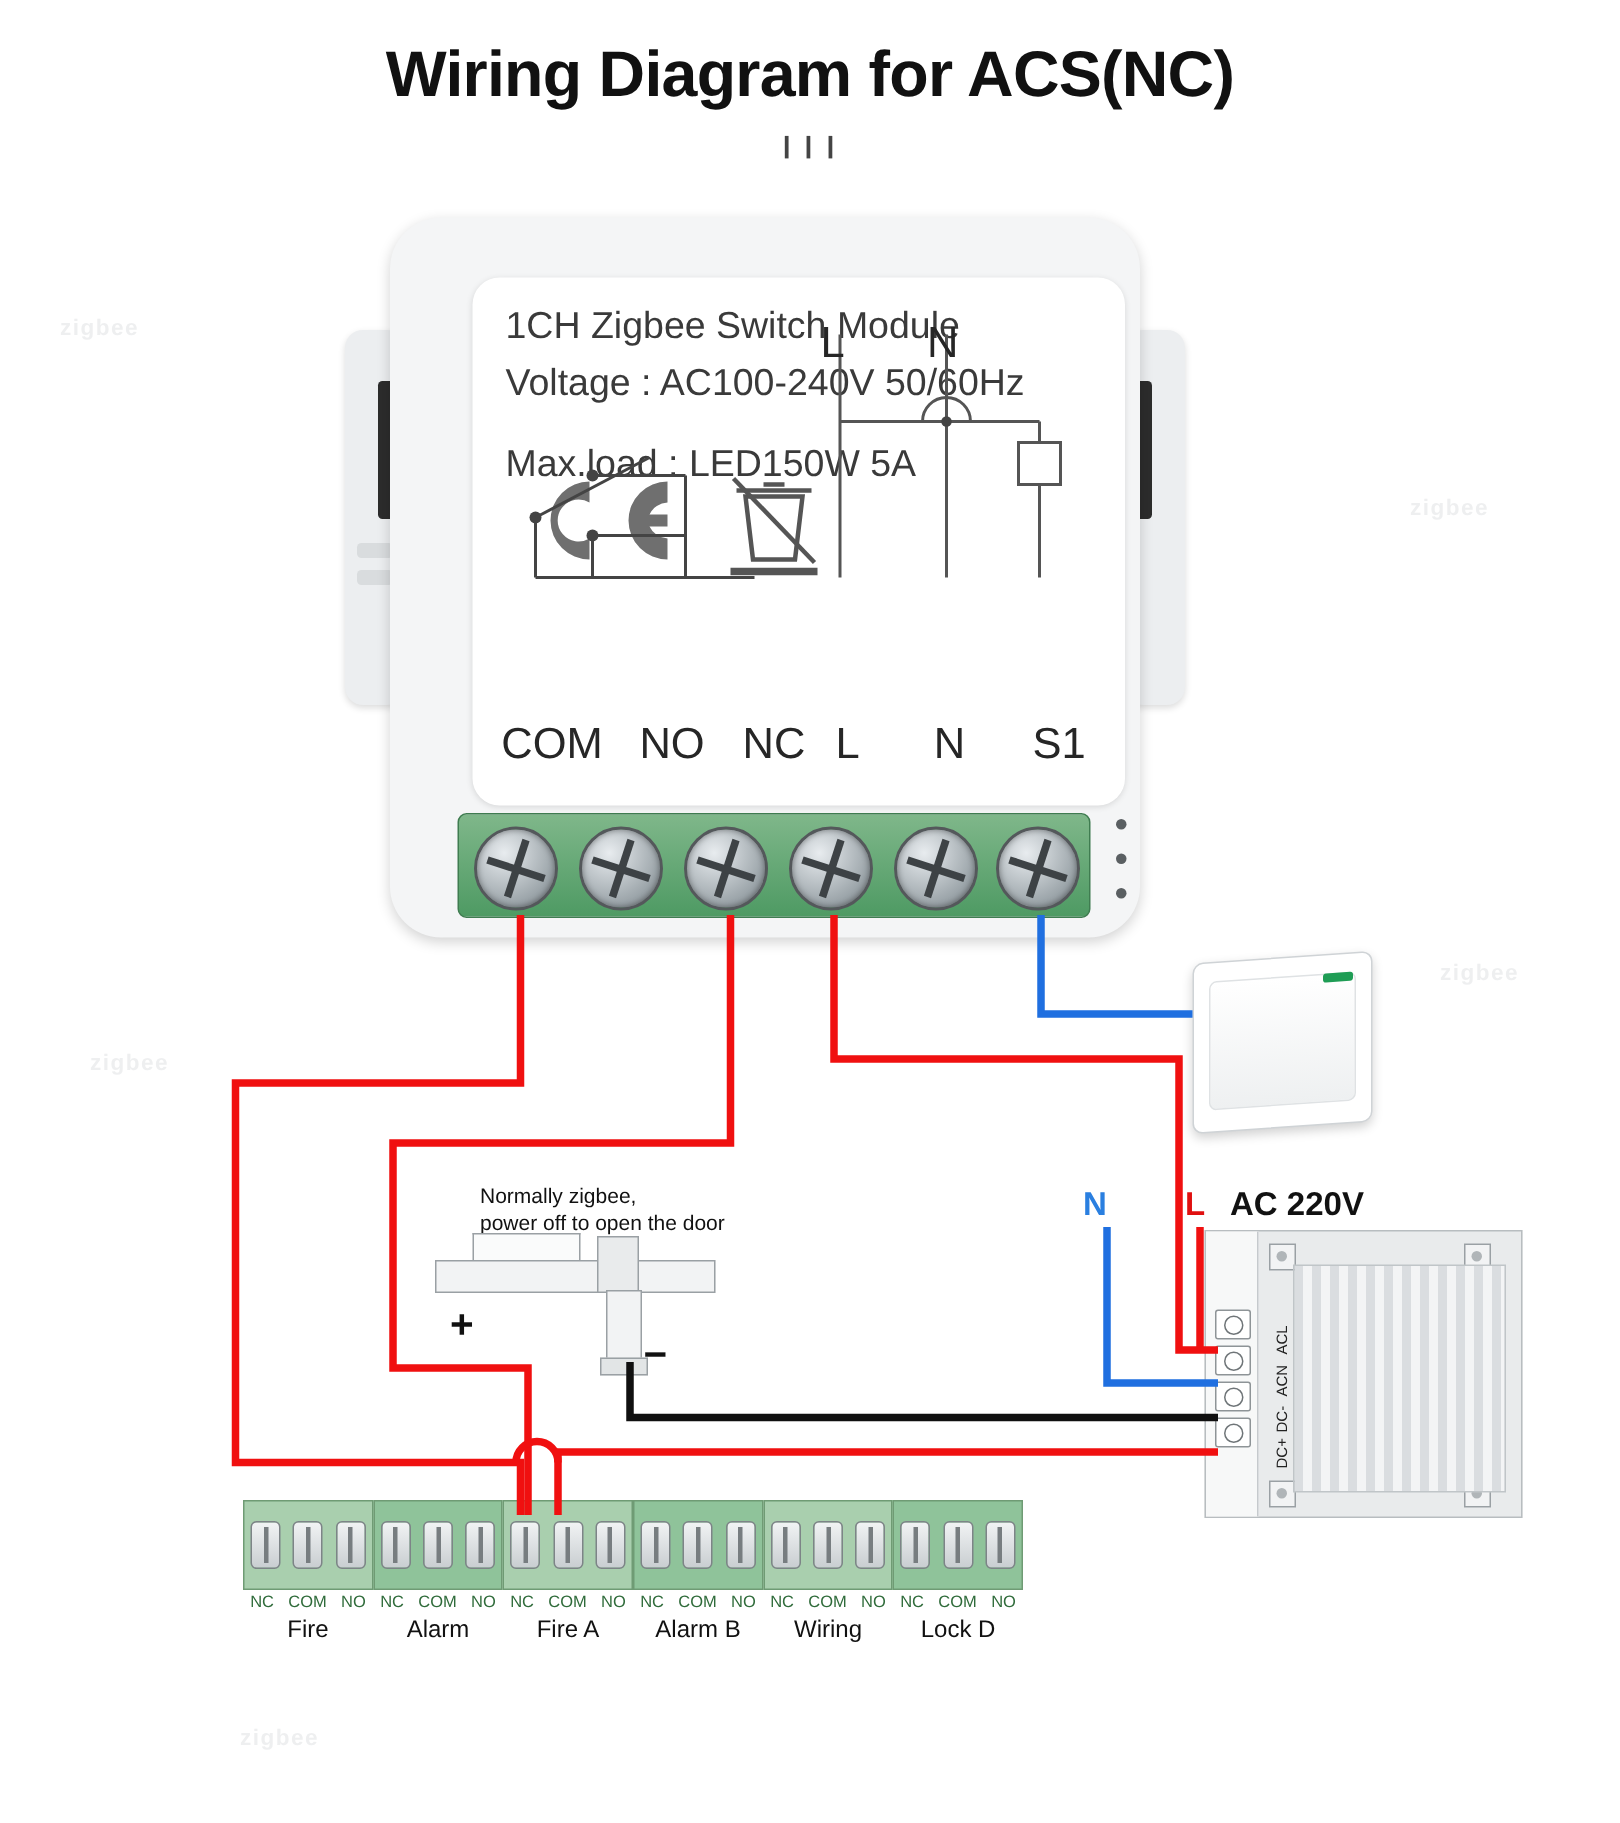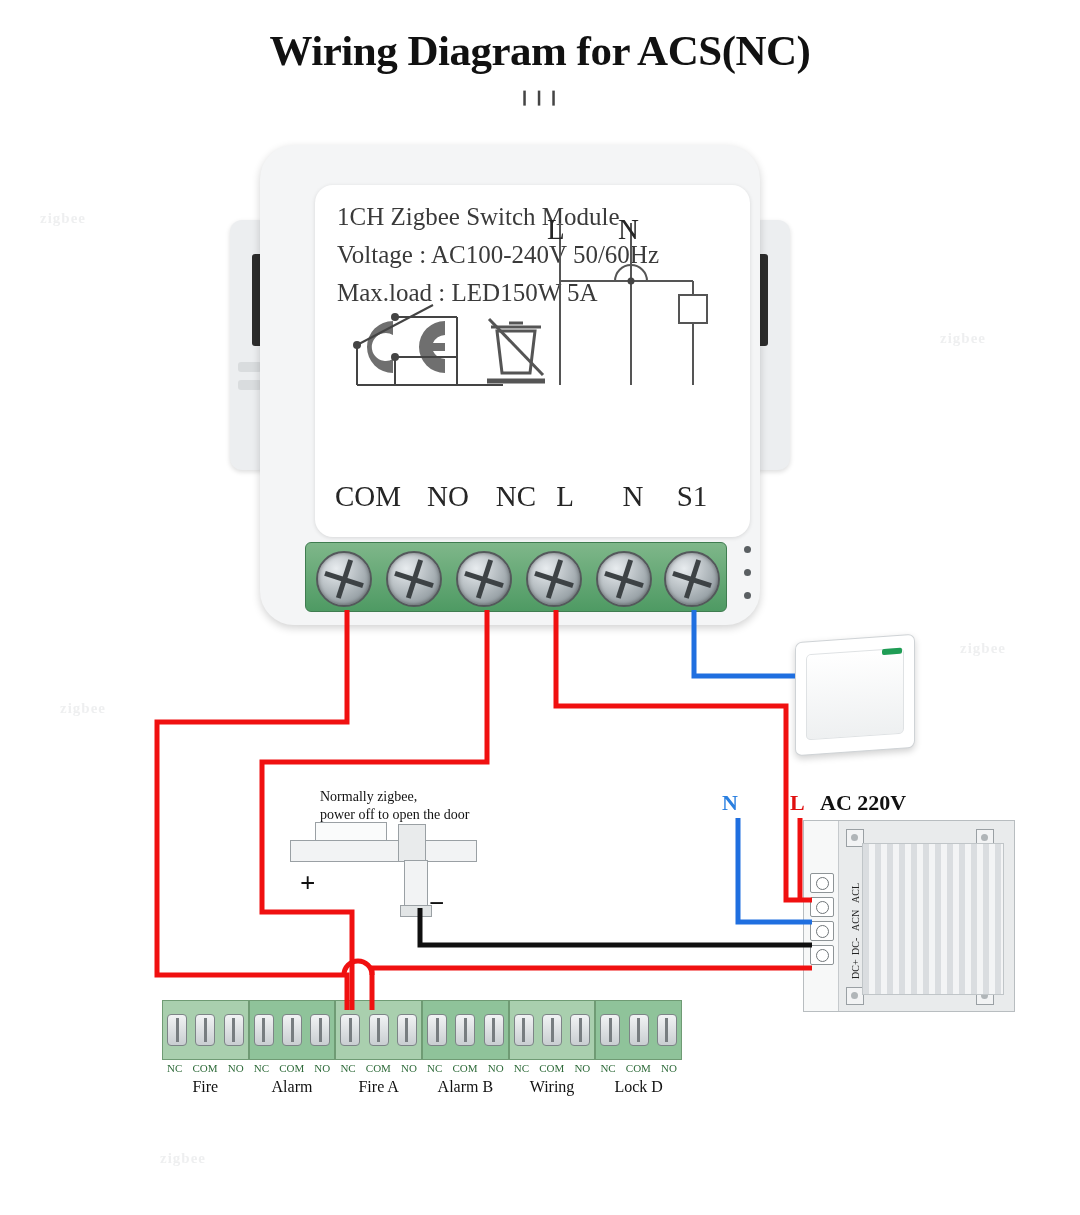--- a/index.html
+++ b/index.html
@@ -11,21 +11,20 @@
     width: 1080px;
     height: 1215px;
     position: relative;
     font-family: "Liberation Sans", sans-serif;
     color: #1a1a1a;
     overflow: hidden;
   }
   .page {
     position: absolute;
     inset: 0;
-    font-family: Liberation Serif, serif;
   }
 
   
   .title {
     position: absolute;
     top: 26px;
     left: 0;
     width: 1080px;
     text-align: center;
     font-size: 43px;
@@ -106,21 +105,21 @@
   }
   .plate-text {
     position: absolute;
     left: 22px;
     color: #3a3a3a;
     font-size: 25px;
     white-space: nowrap;
   }
   .plate-text.l1 { top: 18px; }
   .plate-text.l2 { top: 56px; }
-  .plate-text.l3 { top: 94px; }
+  .plate-text.l3 { top: 110px; }
 
   .terminal-labels {
     position: absolute;
     left: 0;
     top: 295px;
     width: 435px;
     color: #262626;
     font-size: 29px;
     font-weight: 500;
   }
@@ -567,21 +566,21 @@
 
       <div class="top-ln" style="left:232px; top:28px;">L</div>
       <div class="top-ln" style="left:303px; top:28px;">N</div>
 
       <div class="terminal-labels">
         <span style="left:8px; width:90px;">COM</span>
         <span style="left:100px; width:66px;">NO</span>
         <span style="left:168px; width:66px;">NC</span>
         <span style="left:232px; width:36px;">L</span>
         <span style="left:300px; width:36px;">N</span>
-        <span style="left:352px; width:50px;">S1</span>
+        <span style="left:366px; width:50px;">S1</span>
       </div>
     </div>
   </div>
 
   <div class="green-strip">
     <div class="screw" style="left:10px;"></div>
     <div class="screw" style="left:80px;"></div>
     <div class="screw" style="left:150px;"></div>
     <div class="screw" style="left:220px;"></div>
     <div class="screw" style="left:290px;"></div>

